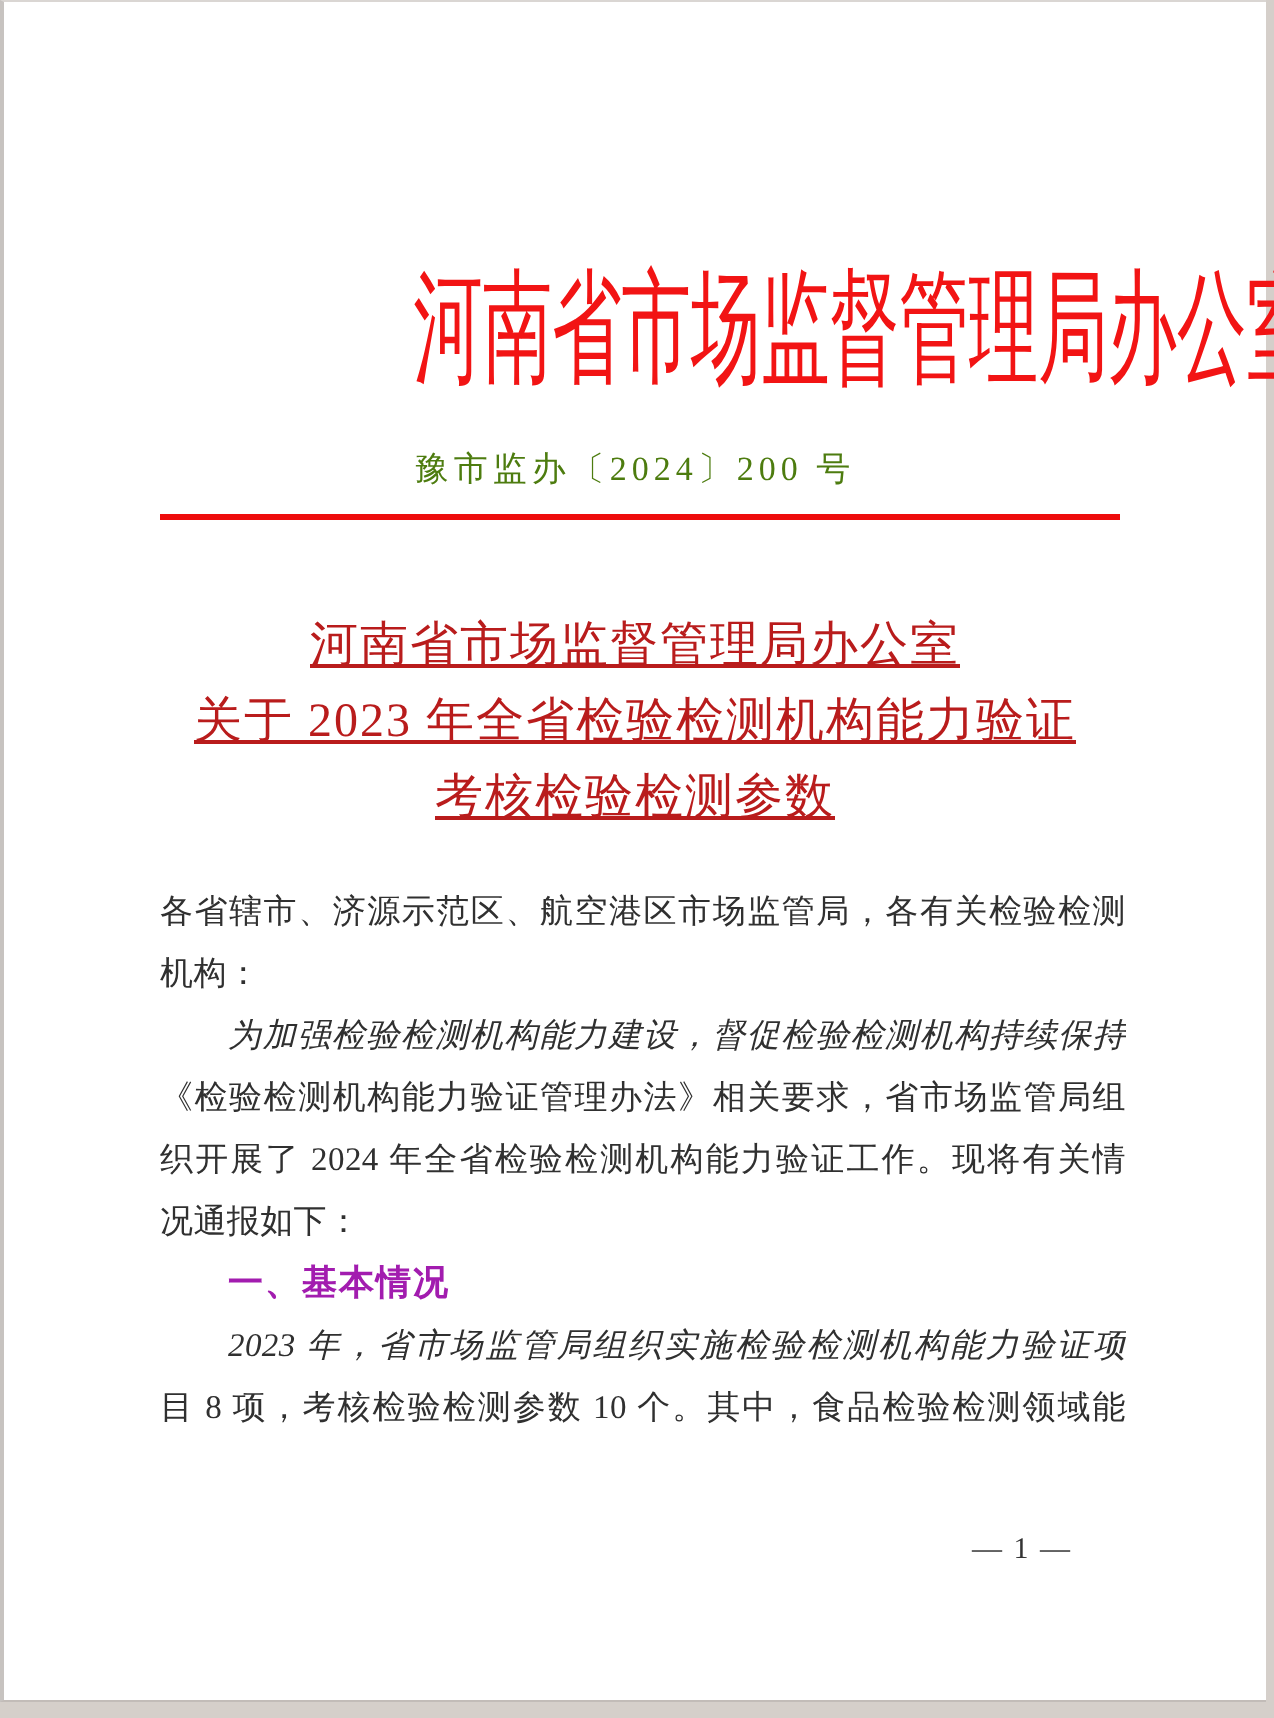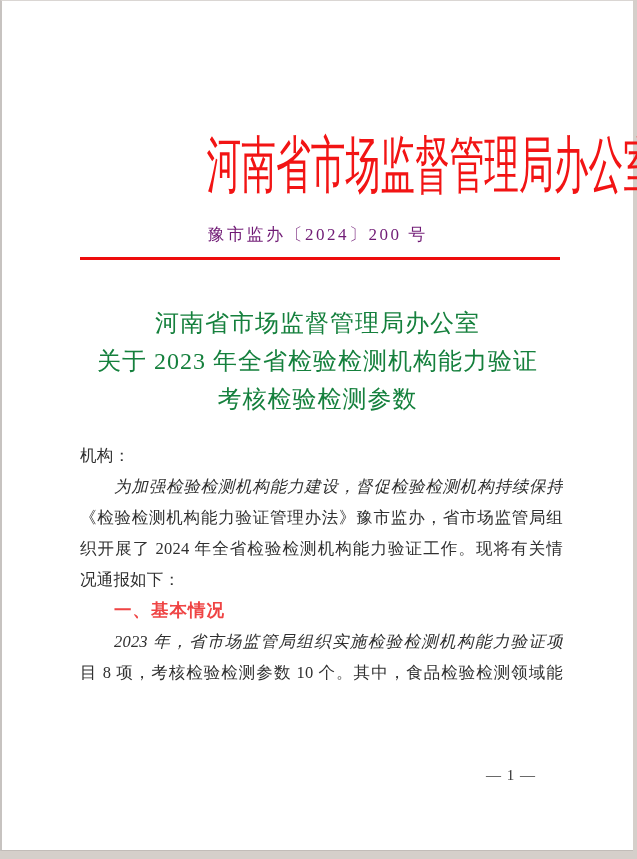--- a/index.html
+++ b/index.html
@@ -43,41 +43,42 @@
     font-weight: 500;
   }
   .doc-number {
     position: absolute;
     left: 0;
     top: 222px;
     width: 100%;
     text-align: center;
     font-size: 17px;
     letter-spacing: 2.5px;
-    color: #701a75;
+    color: #4d7c0f;
     white-space: nowrap;
   }
   .red-line {
     position: absolute;
     left: 78px;
     top: 256px;
     width: 480px;
     height: 3px;
     background: #ee0c0c;
   }
   .doc-title {
     position: absolute;
     left: 0;
     top: 303px;
     width: 100%;
     text-align: center;
     font-size: 24px;
     line-height: 38px;
-    color: #15803d;
+    color: #b91c1c;
     letter-spacing: 1px;
+    text-decoration: underline;
   }
   .body-text {
     position: absolute;
     left: 78px;
     top: 439px;
     width: 483px;
     font-size: 16.5px;
     line-height: 31px;
     color: #303030;
     letter-spacing: 0.2px;
@@ -95,21 +96,21 @@
   }
   .line.indent {
     padding-left: 34px;
     width: 449px;
     font-style: italic;
   }
   .line.heading {
     font-family: "Liberation Sans", "DejaVu Sans", sans-serif;
     font-weight: bold;
     font-size: 17.5px;
-    color: #ef4444;
+    color: #a21caf;
     letter-spacing: 1px;
     text-align: left;
     text-align-last: left;
     padding-left: 34px;
     width: 449px;
   }
   .page-number {
     position: absolute;
     top: 766px;
     right: 97px;
@@ -132,23 +133,24 @@
 
   <div class="red-line"></div>
 
   <div class="doc-title">
     <div>河南省市场监督管理局办公室</div>
     <div>关于 2023 年全省检验检测机构能力验证</div>
     <div>考核检验检测参数</div>
   </div>
 
   <div class="body-text">
+    <div class="line">各省辖市、济源示范区、航空港区市场监管局，各有关检验检测</div>
     <div class="line short">机构：</div>
     <div class="line indent">为加强检验检测机构能力建设，督促检验检测机构持续保持</div>
-    <div class="line">《检验检测机构能力验证管理办法》豫市监办，省市场监管局组</div>
+    <div class="line">《检验检测机构能力验证管理办法》相关要求，省市场监管局组</div>
     <div class="line">织开展了 2024 年全省检验检测机构能力验证工作。现将有关情</div>
     <div class="line short">况通报如下：</div>
     <div class="line heading">一、基本情况</div>
     <div class="line indent">2023 年，省市场监管局组织实施检验检测机构能力验证项</div>
     <div class="line">目 8 项，考核检验检测参数 10 个。其中，食品检验检测领域能</div>
   </div>
 
   <div class="page-number">— 1 —</div>
 
 </div>

